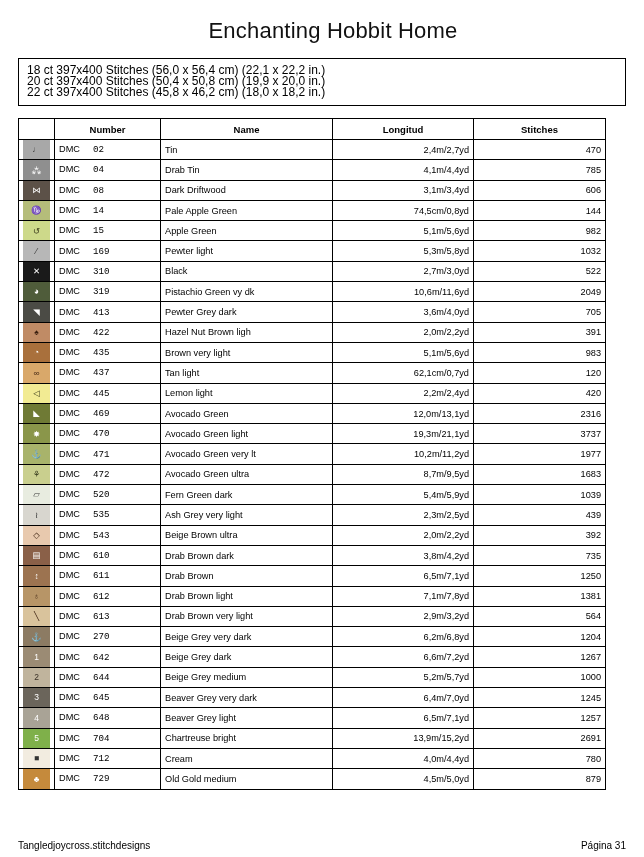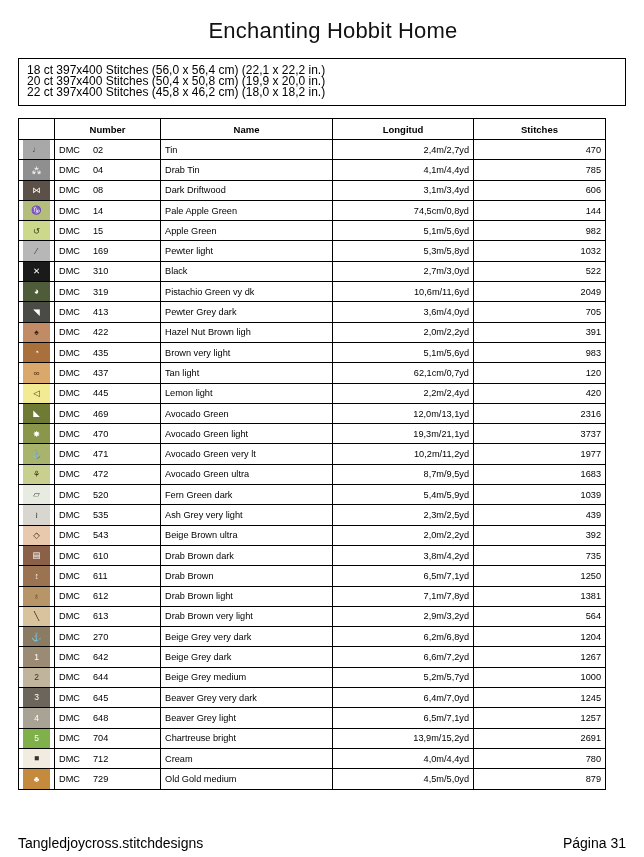--- a/index.html
+++ b/index.html
@@ -82,30 +82,30 @@
     width: 100%;
     height: 100%;
     min-height: 18px;
     display: flex;
     align-items: center;
     justify-content: center;
     font-size: 8.5px;
     line-height: 1;
   }
   td.num .dmc-label { display: inline-block; width: 34px; }
-  td.num .dmc-code { display: inline-block; text-align: right; }
+  td.num .dmc-code { display: inline-block; text-align: right; font-family: Liberation Mono, monospace; }
   td.len, td.st { text-align: right; }
   .footer {
     position: absolute;
     left: 18px;
     right: 18px;
     bottom: 16px;
     display: flex;
     justify-content: space-between;
-    font-size: 14px;
+    font-size: 10px;
   }
 </style>
 </head>
 <body>
 
 <div class="page">
 
   <h1 class="title">Enchanting Hobbit Home</h1>
 
 

